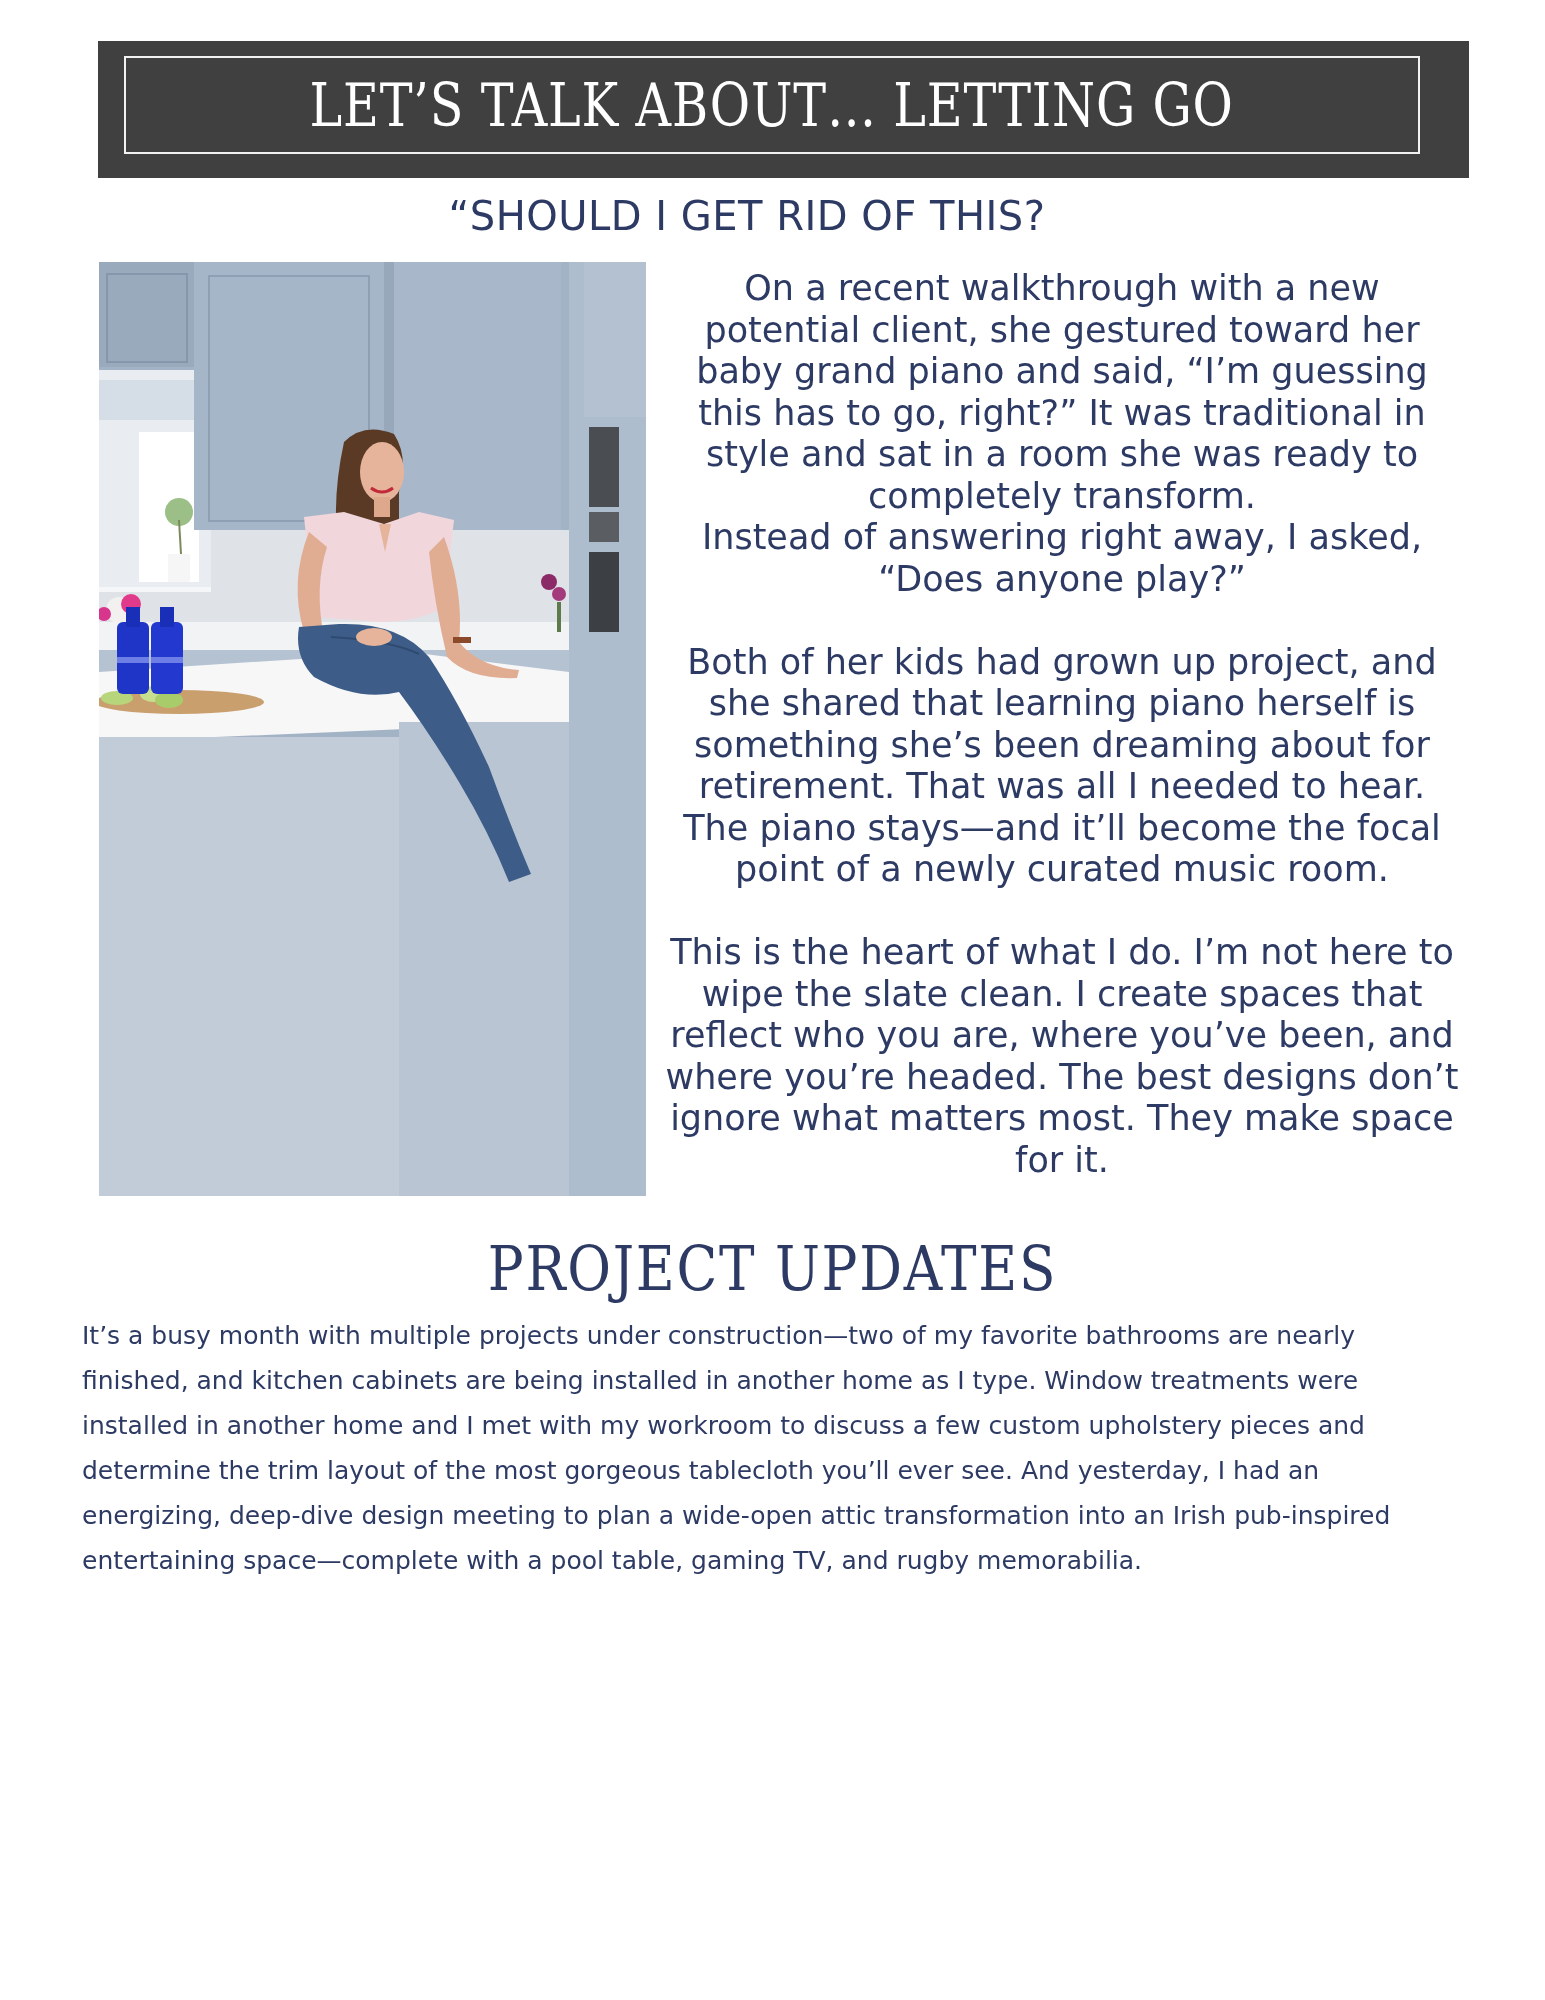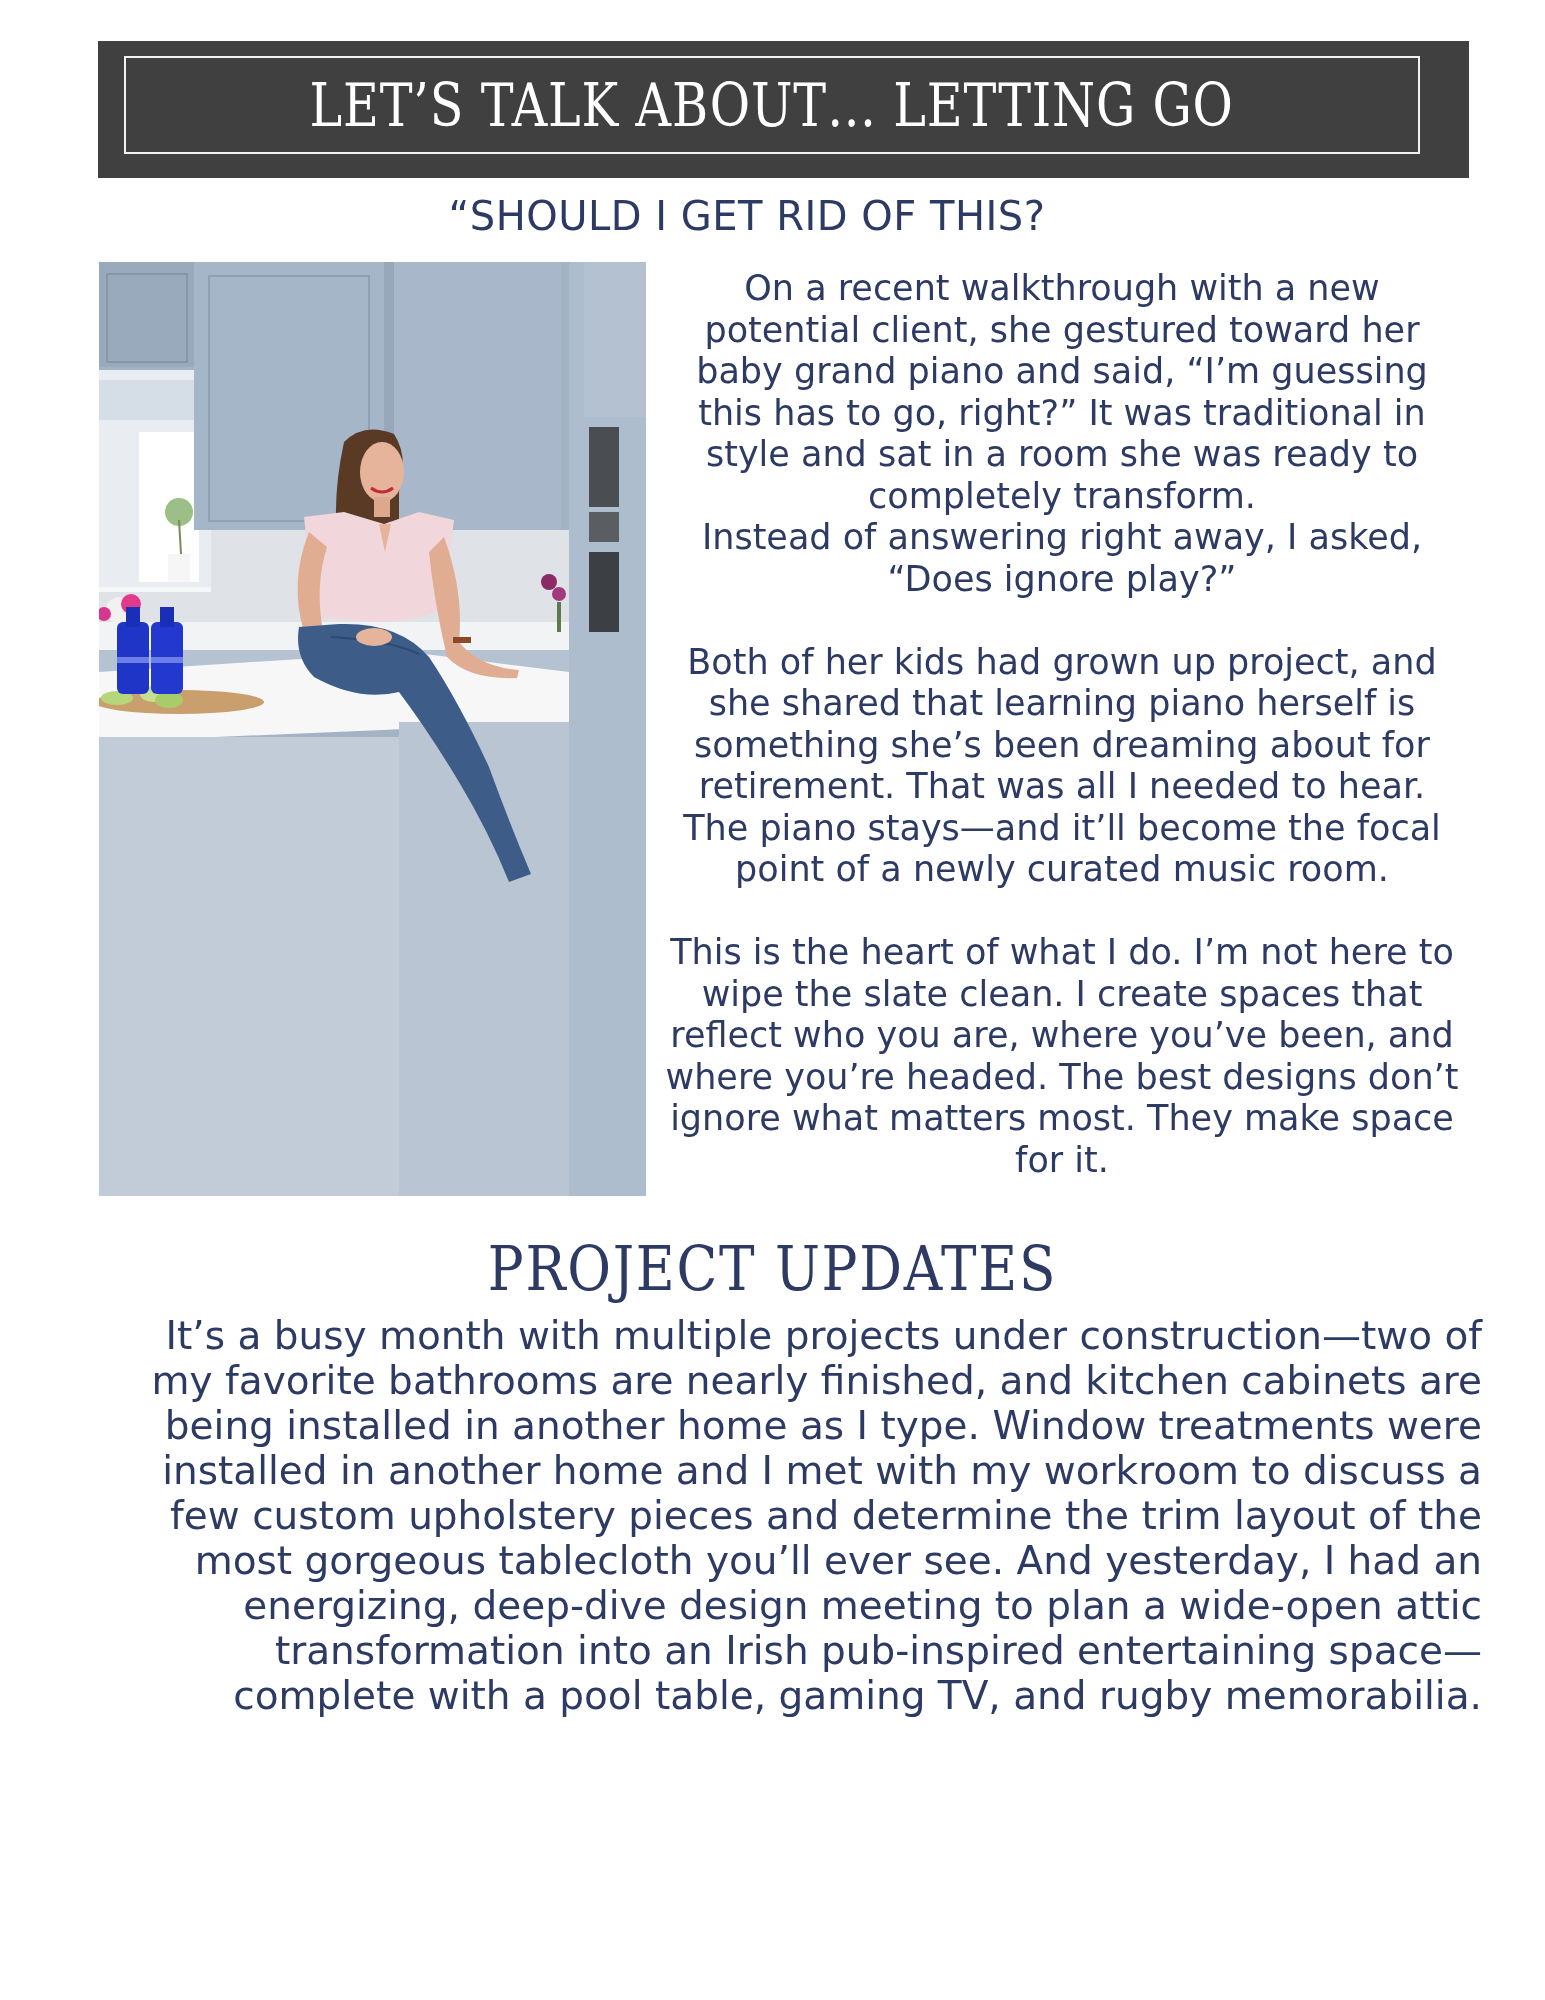--- a/index.html
+++ b/index.html
@@ -18,22 +18,22 @@
   .photo { position:absolute; left:99px; top:262px; width:547px; height:934px; overflow:hidden;
             background:#9fb0c3; }
   .photo svg { display:block; width:100%; height:100%; }
   .story { position:absolute; left:662px; top:268px; width:800px; text-align:center;
             font-size:35px; line-height:41.5px; color:#2d3a64; }
   .story p { margin:0; }
   .story .gap { height:41.5px; }
   .section-title { position:absolute; left:0; width:1545px; top:1238px; text-align:center;
             font-family:"DejaVu Serif", serif; font-size:62px; font-weight:normal;
             color:#2d3a64; margin:0; letter-spacing:2px; transform:scaleX(0.86); line-height:1; }
-  .updates { position:absolute; left:82px; top:1313px; width:1380px; text-align:right;
-            font-size:39px; line-height:45px; color:#2d3a64;margin-left:20px; }
+  .updates { position:absolute; left:82px; top:1313px; width:1380px; text-align:left;
+            font-size:25px; line-height:45px; color:#2d3a64; }
   .updates p { margin:0; }
   .updates .gap { height:45px; }
 </style>
 </head>
 <body>
 
 <div class="banner">
   <div class="banner-inner">
     <h1 class="banner-title">LET’S TALK ABOUT… LETTING GO</h1>
   </div>
@@ -117,21 +117,21 @@
 
     <path d="M200 365 Q195 395 215 415 Q260 440 300 430 Q330 470 360 520 Q390 570 410 620 L432 612 Q410 560 390 505 Q360 440 330 395 Q300 360 240 362 Z" fill="#3d5d88"></path>
     <path d="M232 375 Q290 378 320 392" stroke="#2f4a70" stroke-width="2" fill="none"></path>
 
     <ellipse cx="275" cy="375" rx="18" ry="9" fill="#e6b49a"></ellipse>
   </svg>
 </div>
 
 <div class="story">
   <p>On a recent walkthrough with a new potential client, she gestured toward her baby grand piano and said, “I’m guessing this has to go, right?” It was traditional in style and sat in a room she was ready to completely transform.</p>
-  <p>Instead of answering right away, I asked, “Does ignore play?”</p>
+  <p>Instead of answering right away, I asked, “Does anyone play?”</p>
   <div class="gap"></div>
   <p>Both of her kids had grown up project, and she shared that learning piano herself is something she’s been dreaming about for retirement. That was all I needed to hear. The piano stays—and it’ll become the focal point of a newly curated music room.</p>
   <div class="gap"></div>
   <p>This is the heart of what I do. I’m not here to wipe the slate clean. I create spaces that reflect who you are, where you’ve been, and where you’re headed. The best designs don’t ignore what matters most. They make space for it.</p>
 </div>
 
 <h2 class="section-title">PROJECT UPDATES</h2>
 
 <div class="updates">
   <p>It’s a busy month with multiple projects under construction—two of my favorite bathrooms are nearly finished, and kitchen cabinets are being installed in another home as I type. Window treatments were installed in another home and I met with my workroom to discuss a few custom upholstery pieces and determine the trim layout of the most gorgeous tablecloth you’ll ever see. And yesterday, I had an energizing, deep-dive design meeting to plan a wide-open attic transformation into an Irish pub-inspired entertaining space—complete with a pool table, gaming TV, and rugby memorabilia.</p>

